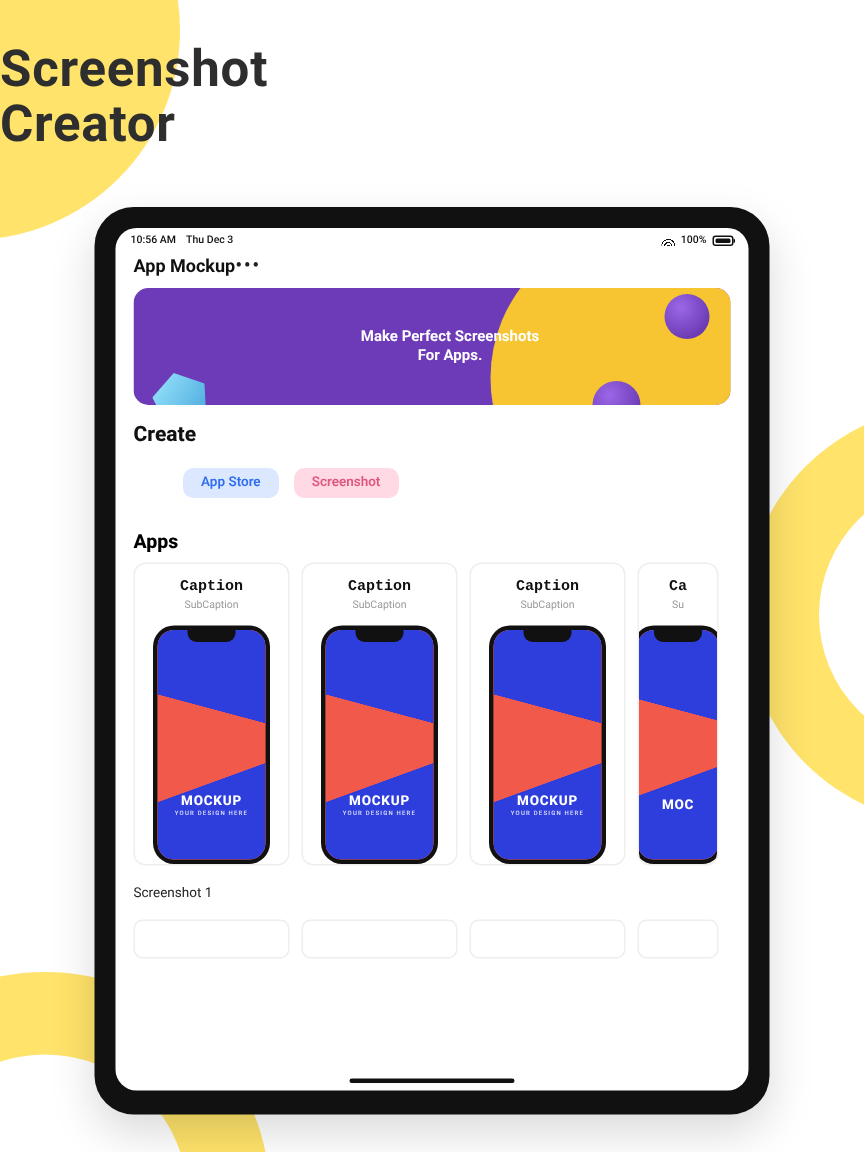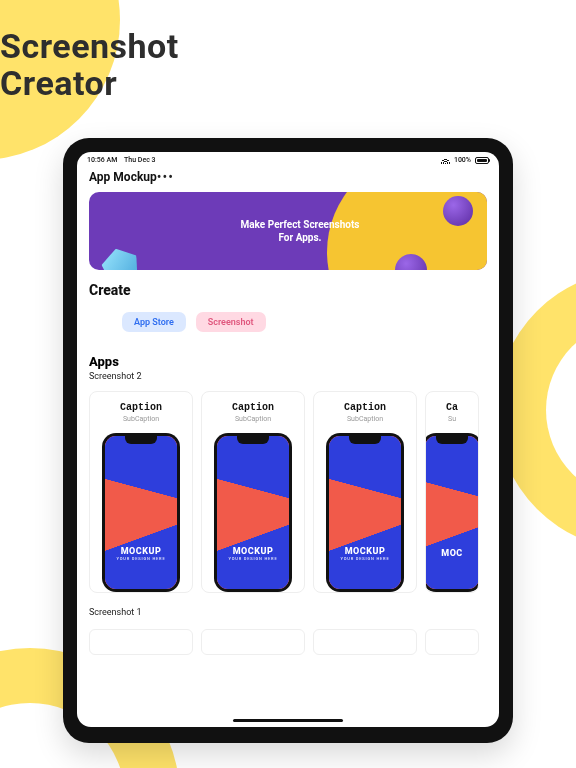--- a/index.html
+++ b/index.html
@@ -212,21 +212,20 @@
     </div>
 
     <div class="section-heading">Create</div>
 
     <div class="chips">
       <div class="chip blue">App Store</div>
       <div class="chip pink">Screenshot</div>
     </div>
 
     <div class="apps-heading">Apps</div>
-    <div class="subrow">Screenshot 2</div>
 
     <div class="cards">
       <div class="card">
         <div class="caption">Caption</div>
         <div class="subcaption">SubCaption</div>
         <div class="phone">
           <div class="notch"></div>
           <div class="pscreen">
               <div class="tri"></div>
             <div class="mtxt">

